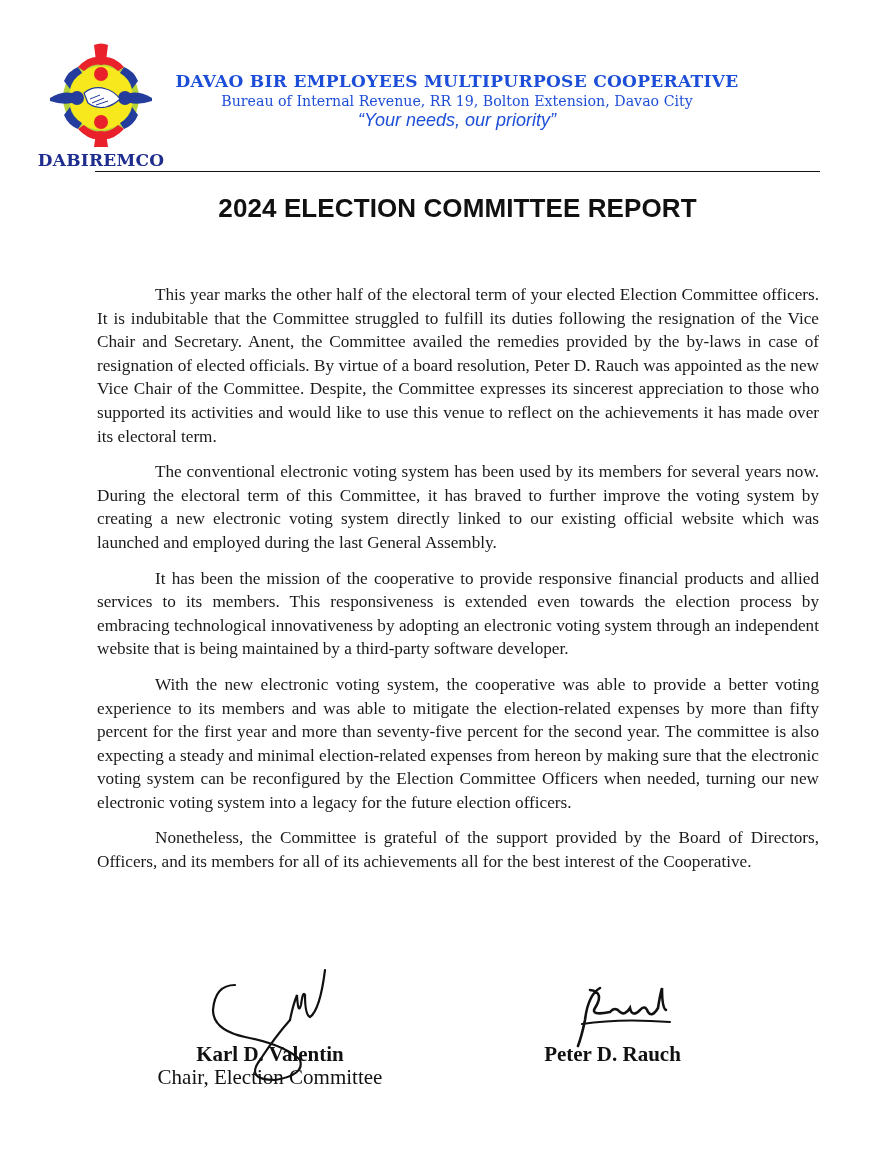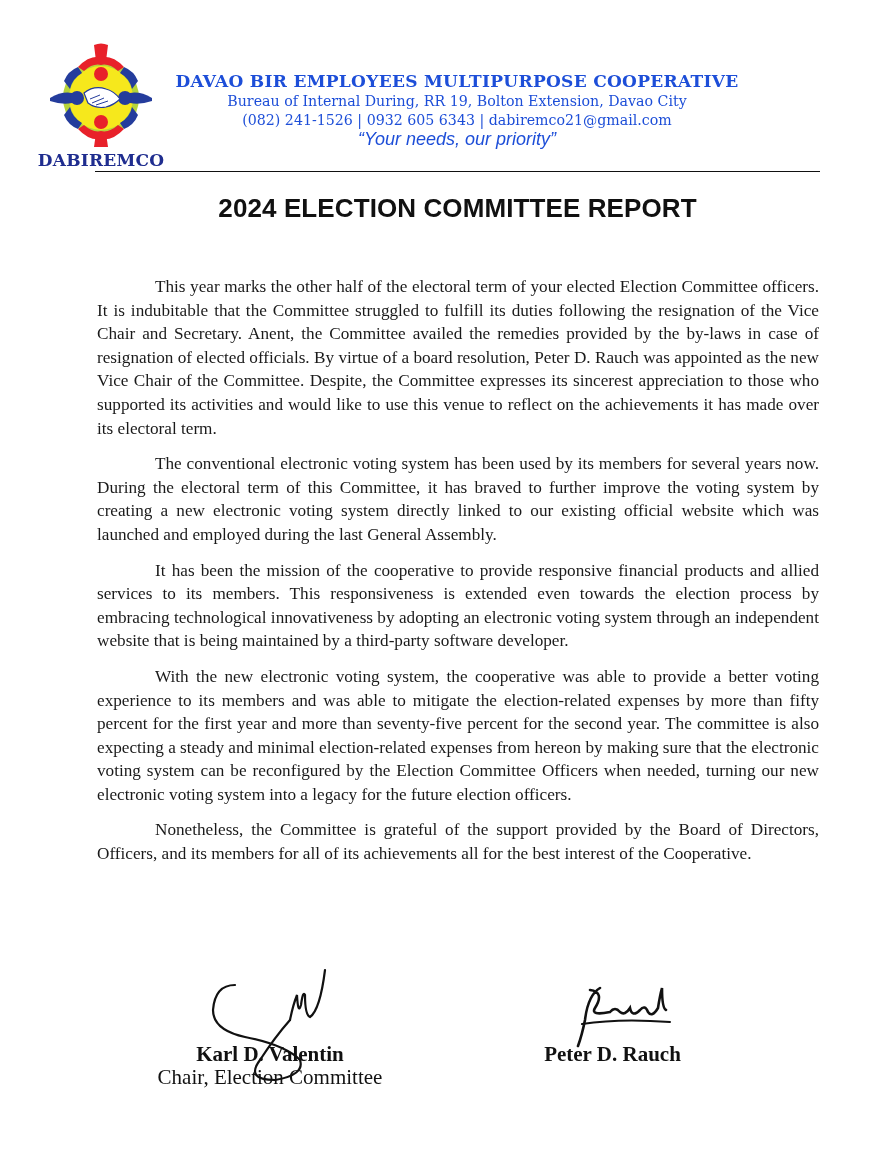--- a/index.html
+++ b/index.html
@@ -17,21 +17,21 @@
     .org-line { font-size: 14.2px; line-height: 19px; white-space: nowrap; }
     .motto { font-size: 18px; line-height: 19px; font-style: italic; font-family: Liberation Sans, sans-serif; }
 
     .rule { position: absolute; left: 95px; top: 171px; width: 725px; height: 0; border-top: 1.3px solid #111; }
 
     .title { position: absolute; left: 95px; top: 193px; width: 725px; text-align: center;
       font-family: Liberation Sans, sans-serif; font-weight: bold; font-size: 26px; letter-spacing: 0.1px; }
 
     .body { position: absolute; left: 97px; top: 275px; width: 722px;
       font-family: "Liberation Serif", serif; font-size: 17.2px; line-height: 23.6px; color: #1a1a1a; }
-    .para { text-align: justify; text-indent: 58px; margin: 0 0 12px 0; }
+    .para { text-align: justify; text-indent: 58px; margin: 8px 0 12px 0; }
 
     .sig { position: absolute; text-align: center; font-family: "Liberation Serif", serif; font-size: 21px; line-height: 23px; }
     .sig-name { font-weight: bold; }
     .sig-left { left: 140px; top: 1043px; width: 260px; }
     .sig-right { left: 470px; top: 1043px; width: 285px; }
     .sig-img { position: absolute; }
   </style>
 </head>
 <body>
 
@@ -59,22 +59,21 @@
       <circle cx="57" cy="79" r="7" fill="#e8212a"></circle>
 
       <path d="M40 50 Q50 42 62 46 Q70 48 76 56 Q70 62 62 64 Q52 66 44 60 Z" fill="#ffffff" stroke="#243c9c" stroke-width="1.2"></path>
       <path d="M46 56 L56 52 M48 60 L60 55 M52 62 L64 58" stroke="#243c9c" stroke-width="1" fill="none"></path>
     </svg>
     <div class="logo-text">DABIREMCO</div>
   </div>
 
   <div class="letterhead">
     <div class="org-name">DAVAO BIR EMPLOYEES MULTIPURPOSE COOPERATIVE</div>
-    <div class="org-line">Bureau of Internal During, RR 19, Bolton Extension, Davao City</div>
-    <div class="org-line">(082) 241-1526 | 0932 605 6343 | dabiremco21@gmail.com</div>
+    <div class="org-line">Bureau of Internal Revenue, RR 19, Bolton Extension, Davao City</div>
     <div class="motto">“Your needs, our priority”</div>
   </div>
 
   <div class="rule"></div>
 
   <div class="title">2024 ELECTION COMMITTEE REPORT</div>
 
   <div class="body">
     <p class="para">This year marks the other half of the electoral term of your elected Election Committee officers. It is indubitable that the Committee struggled to fulfill its duties following the resignation of the Vice Chair and Secretary. Anent, the Committee availed the remedies provided by the by-laws in case of resignation of elected officials. By virtue of a board resolution, Peter D. Rauch was appointed as the new Vice Chair of the Committee. Despite, the Committee expresses its sincerest appreciation to those who supported its activities and would like to use this venue to reflect on the achievements it has made over its electoral term.</p>
     <p class="para">The conventional electronic voting system has been used by its members for several years now. During the electoral term of this Committee, it has braved to further improve the voting system by creating a new electronic voting system directly linked to our existing official website which was launched and employed during the last General Assembly.</p>

